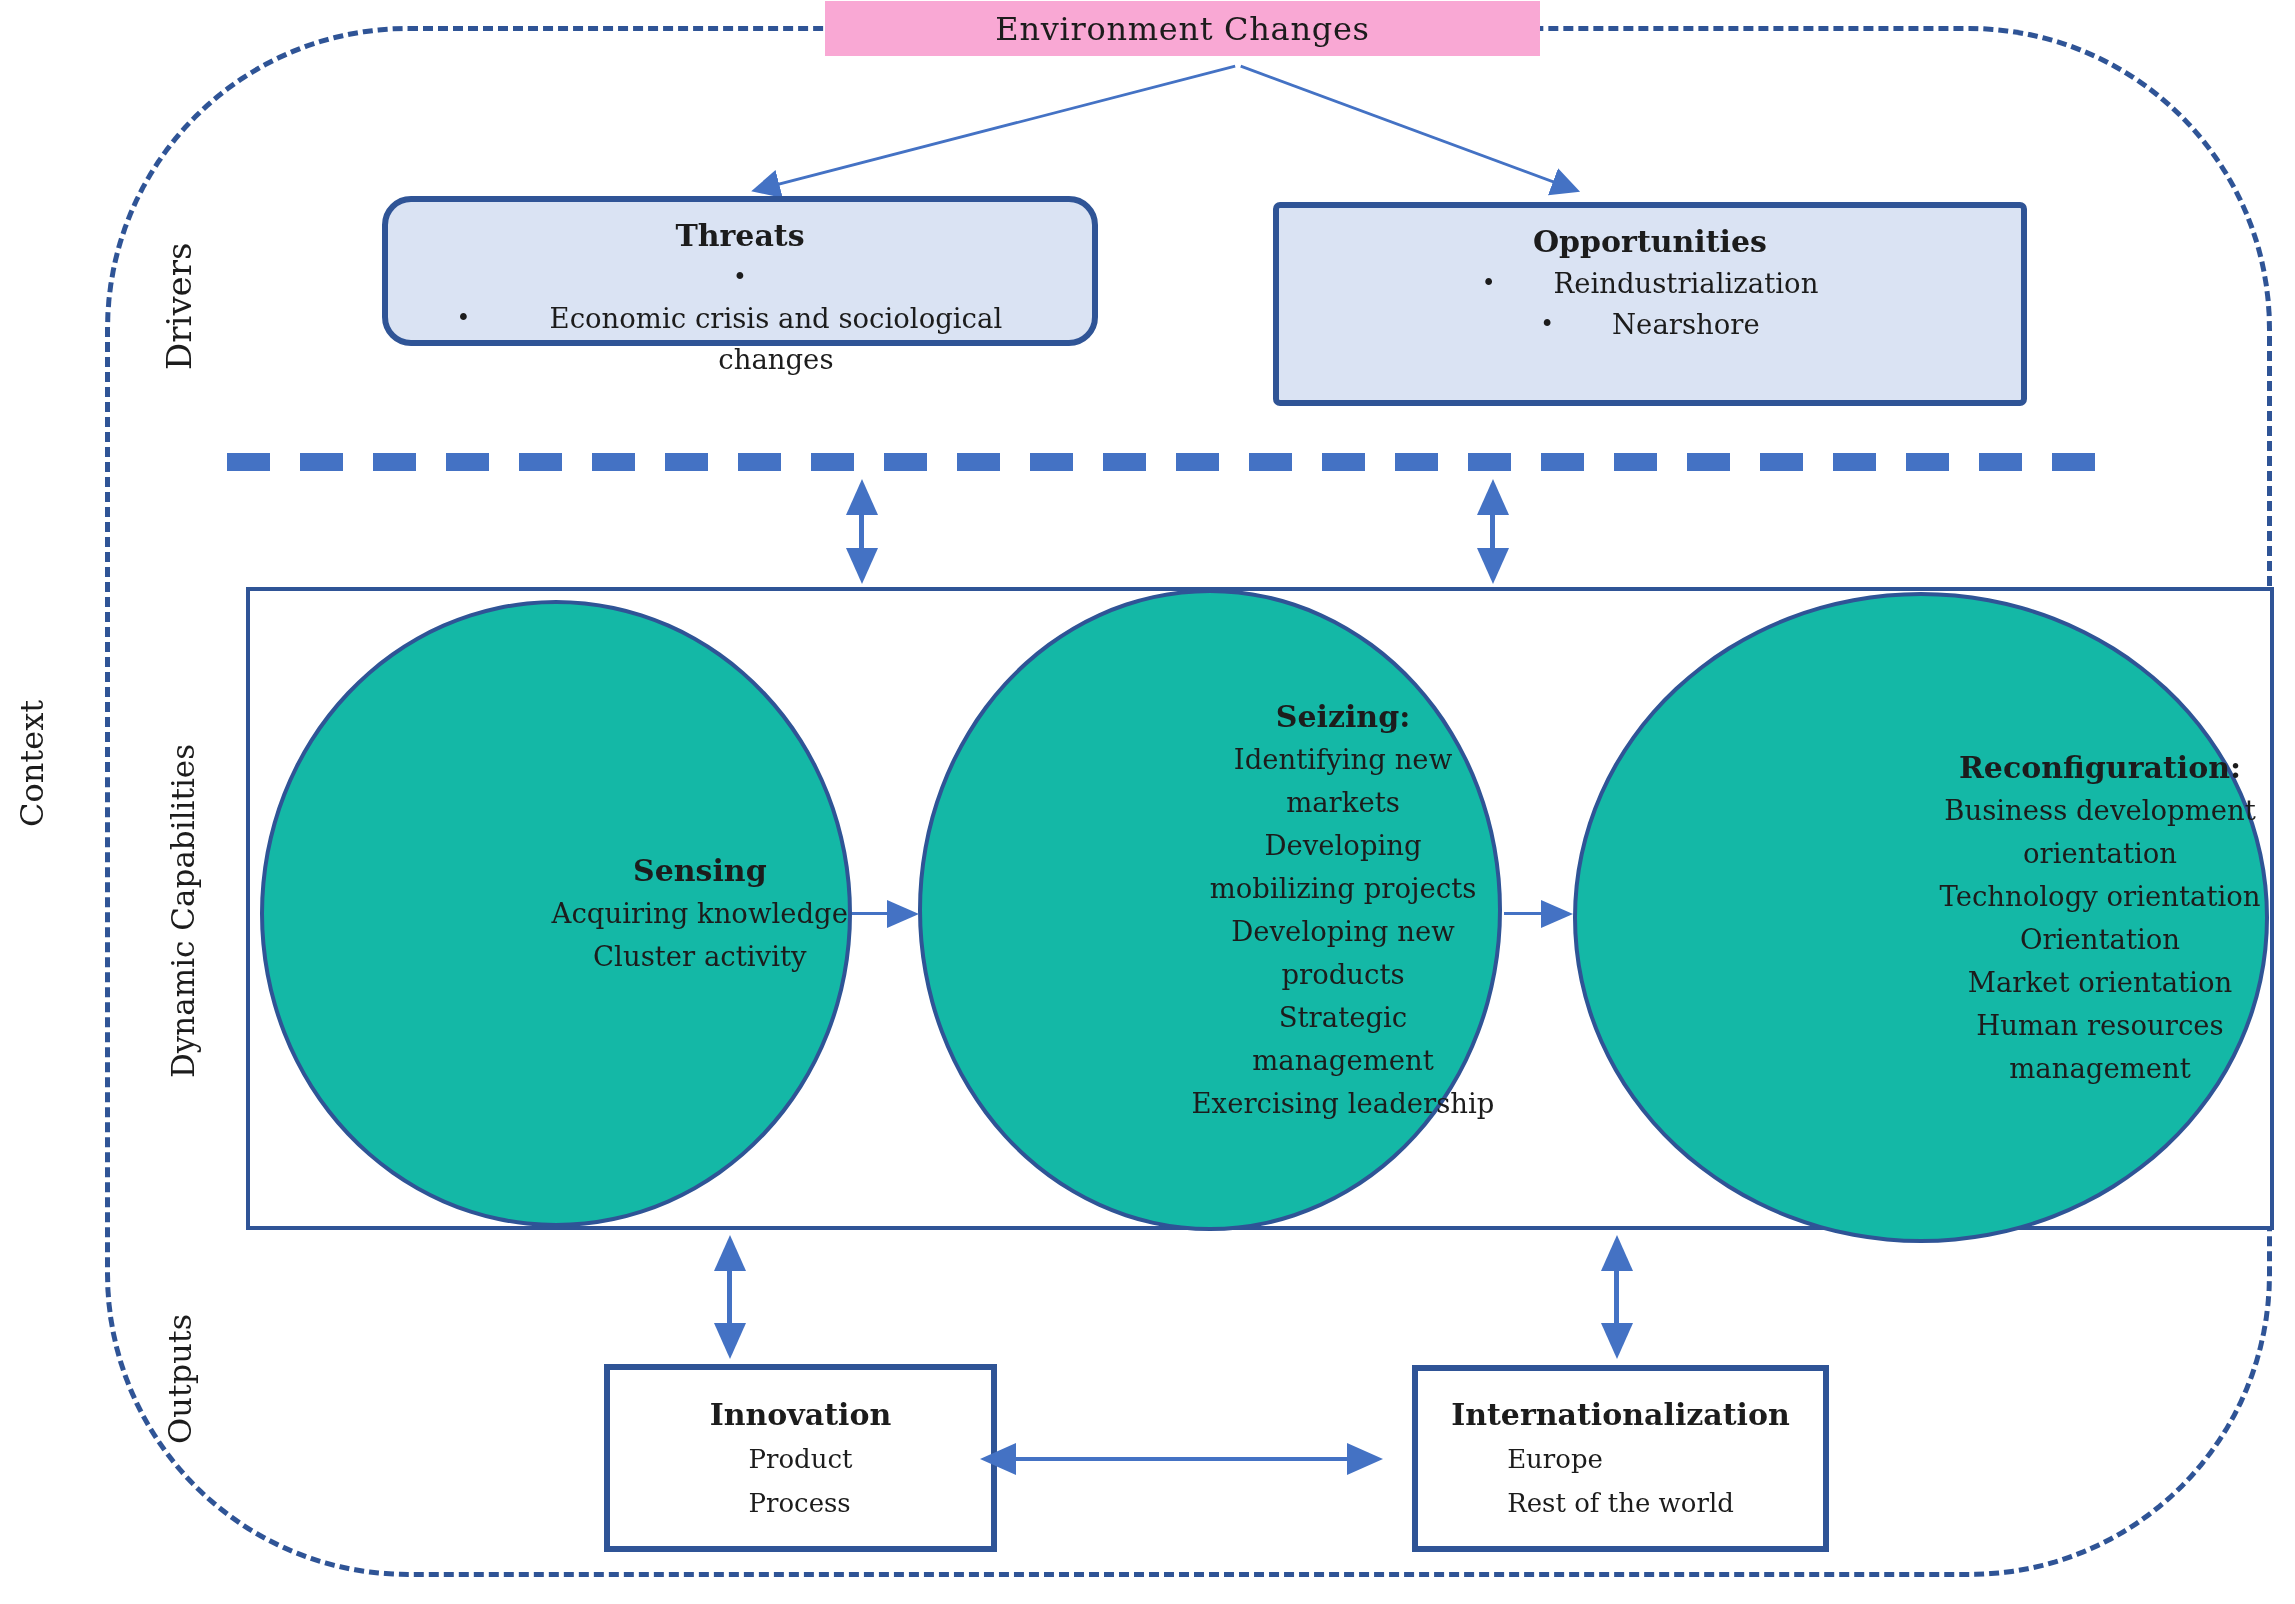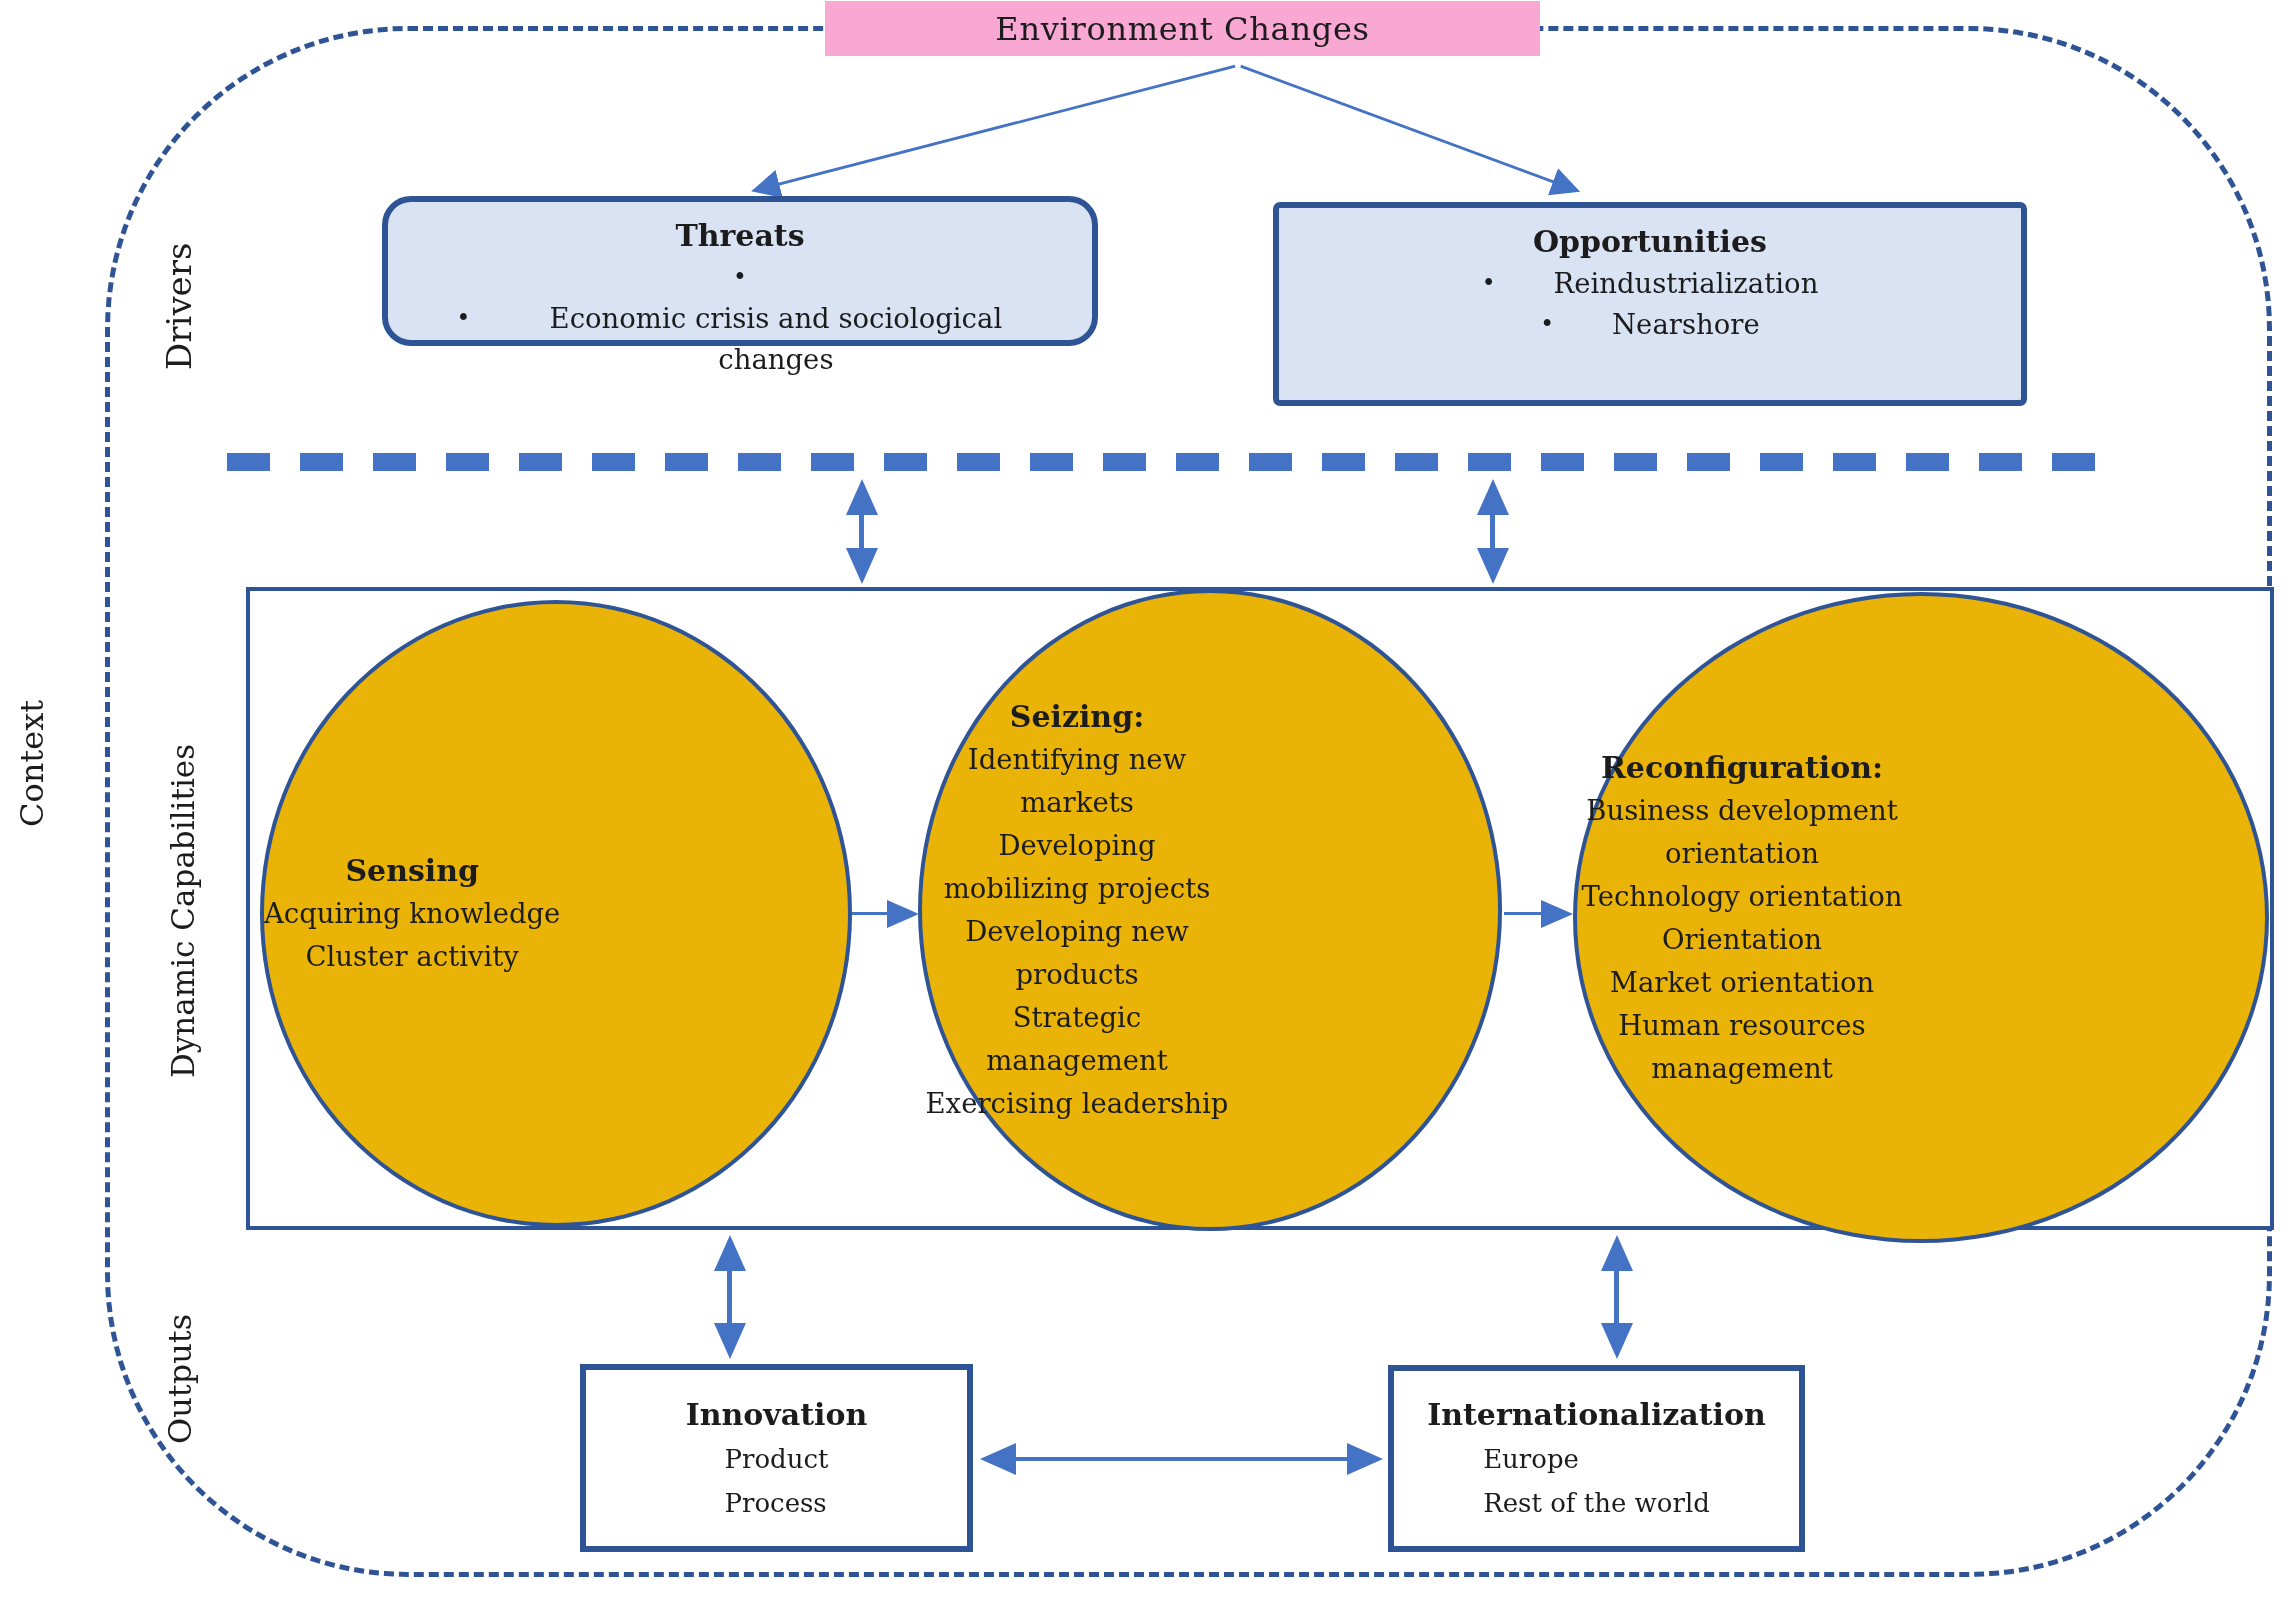--- a/index.html
+++ b/index.html
@@ -52,36 +52,36 @@
     position:absolute;left:227px;top:453px;width:1879px;height:18px;
     background:repeating-linear-gradient(90deg,#4472c4 0 43px,transparent 43px 73px);
   }
   
   .dc-rect{
     position:absolute;left:246px;top:587px;width:2028px;height:643px;
     border:4.8px solid #2f5496;box-sizing:border-box;background:#ffffff;
   }
   .cap-circle{
     position:absolute;border:4.1px solid #2f5496;border-radius:50%;
-    box-sizing:border-box;display:flex;align-items:center;justify-content:flex-start;
-    background:#eab308;
+    box-sizing:border-box;display:flex;align-items:center;justify-content:flex-end;
+    background:#14b8a6;
   }
   .circle-sensing{left:260px;top:600px;width:592px;height:627px;}
   .circle-seizing{left:918px;top:589px;width:584px;height:642px;}
   .circle-reconfiguration{left:1573px;top:592px;width:696px;height:651px;}
   .circle-text{text-align:center;font-size:27.5px;line-height:43px;}
   .circle-title{font-weight:bold;font-size:30px;}
   .circle-item{margin:0 auto;}
   .circle-seizing .circle-item{max-width:310px;}
   .circle-reconfiguration .circle-item{max-width:330px;}
   
   .output-box{
     position:absolute;box-sizing:border-box;background:#ffffff;
     border:6.9px solid #2f5496;display:flex;flex-direction:column;
-    align-items:center;justify-content:center;
+    align-items:center;justify-content:center;margin-left:24px;
   }
   .box-innovation{left:580px;top:1364px;width:393px;height:188px;}
   .box-internationalization{left:1388px;top:1365px;width:417px;height:187px;}
   .output-title{font-weight:bold;font-size:30px;line-height:45px;}
   .output-item{font-size:26px;line-height:44px;}
   
   .varrow{position:absolute;width:33px;display:flex;flex-direction:column;align-items:center;}
   .varrow .head-up{width:0;height:0;border-left:16px solid transparent;border-right:16px solid transparent;border-bottom:36px solid #4472c4;}
   .varrow .head-down{width:0;height:0;border-left:16px solid transparent;border-right:16px solid transparent;border-top:36px solid #4472c4;}
   .varrow .shaft{width:4.1px;flex:1;background:#4472c4;}

